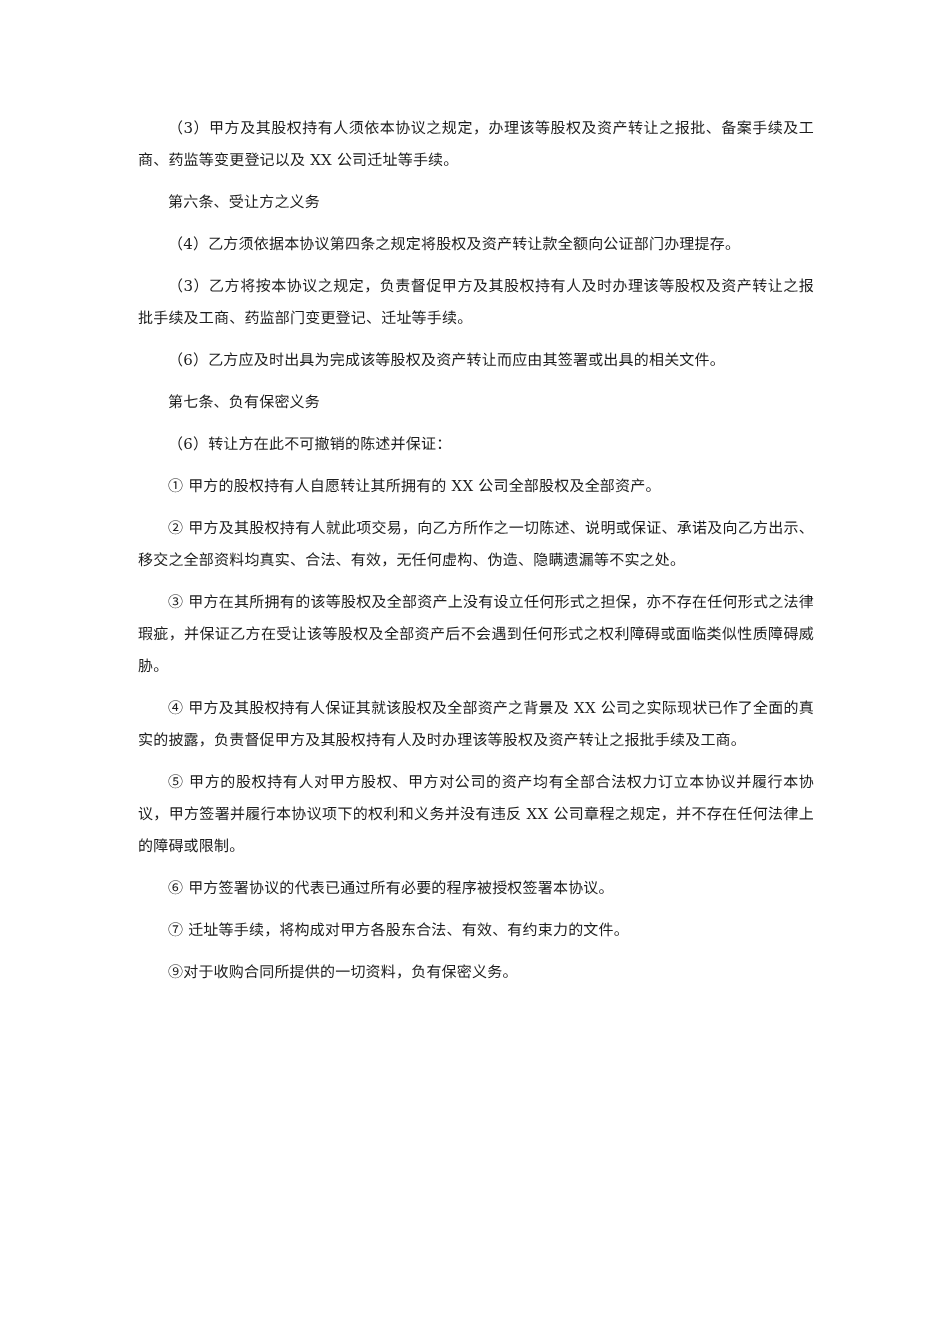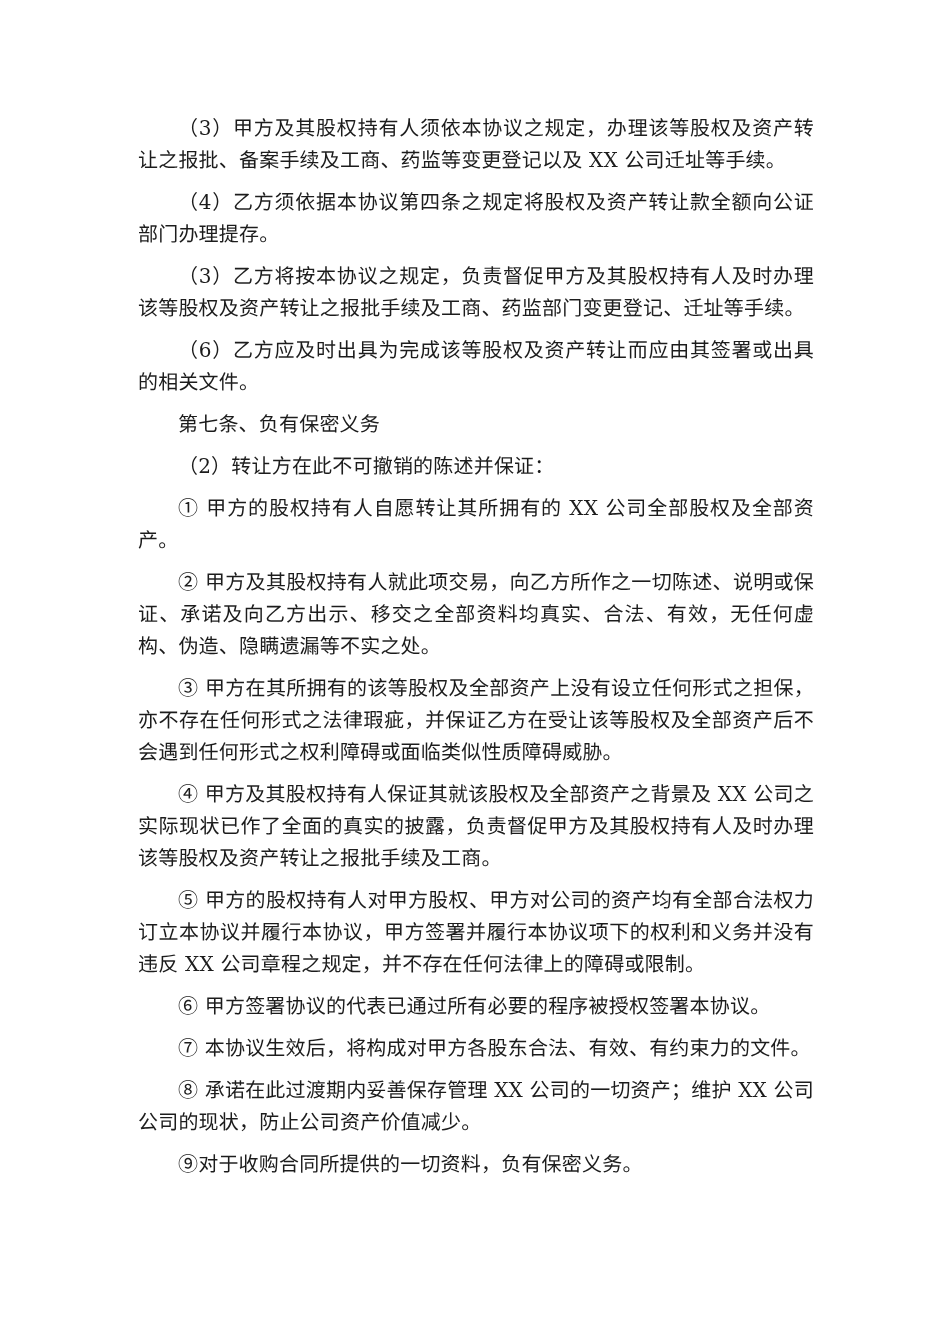--- a/index.html
+++ b/index.html
@@ -18,21 +18,21 @@
     overflow: hidden;
     box-sizing: border-box;
   }
 
   .doc-body {
     position: absolute;
     left: 138px;
     top: 112px;
     width: 676px;
     font-family: "DejaVu Serif", "Liberation Serif", serif;
-    font-size: 20px;
+    font-size: 15px;
     line-height: 32px;
     color: #1c1c1c;
     text-align: justify;
     text-justify: inter-ideograph;
   }
 
   .para {
     margin: 0 0 10px 0;
     text-indent: 2em;
     letter-spacing: 0.2px;
@@ -53,28 +53,28 @@
   .para.item {
     text-indent: 2em;
   }
 </style>
 </head>
 <body>
 
 <div class="page">
   <div class="doc-body">
       <p class="para">（3）甲方及其股权持有人须依本协议之规定，办理该等股权及资产转让之报批、备案手续及工商、药监等变更登记以及 XX 公司迁址等手续。</p>
+      <p class="para heading">第六条、受让方之义务</p>
       <p class="para">（4）乙方须依据本协议第四条之规定将股权及资产转让款全额向公证部门办理提存。</p>
       <p class="para">（3）乙方将按本协议之规定，负责督促甲方及其股权持有人及时办理该等股权及资产转让之报批手续及工商、药监部门变更登记、迁址等手续。</p>
       <p class="para">（6）乙方应及时出具为完成该等股权及资产转让而应由其签署或出具的相关文件。</p>
       <p class="para heading">第七条、负有保密义务</p>
-      <p class="para">（2）转让方在此不可撤销的陈述并保证：</p>
+      <p class="para">（6）转让方在此不可撤销的陈述并保证：</p>
       <p class="para item">①  甲方的股权持有人自愿转让其所拥有的 XX 公司全部股权及全部资产。</p>
       <p class="para item">②  甲方及其股权持有人就此项交易，向乙方所作之一切陈述、说明或保证、承诺及向乙方出示、移交之全部资料均真实、合法、有效，无任何虚构、伪造、隐瞒遗漏等不实之处。</p>
       <p class="para item">③  甲方在其所拥有的该等股权及全部资产上没有设立任何形式之担保，亦不存在任何形式之法律瑕疵，并保证乙方在受让该等股权及全部资产后不会遇到任何形式之权利障碍或面临类似性质障碍威胁。</p>
       <p class="para item">④  甲方及其股权持有人保证其就该股权及全部资产之背景及 XX 公司之实际现状已作了全面的真实的披露，负责督促甲方及其股权持有人及时办理该等股权及资产转让之报批手续及工商。</p>
       <p class="para item">⑤  甲方的股权持有人对甲方股权、甲方对公司的资产均有全部合法权力订立本协议并履行本协议，甲方签署并履行本协议项下的权利和义务并没有违反 XX 公司章程之规定，并不存在任何法律上的障碍或限制。</p>
       <p class="para item">⑥  甲方签署协议的代表已通过所有必要的程序被授权签署本协议。</p>
-      <p class="para item">⑦  本协议生效后，将构成对甲方各股东合法、有效、有约束力的文件。</p>
-      <p class="para item">⑧  承诺在此过渡期内妥善保存管理 XX 公司的一切资产；维护 XX 公司公司的现状，防止公司资产价值减少。</p>
+      <p class="para item">⑦  迁址等手续，将构成对甲方各股东合法、有效、有约束力的文件。</p>
       <p class="para item">⑨对于收购合同所提供的一切资料，负有保密义务。</p>
     </div>
 </div>
 
 </body></html>

